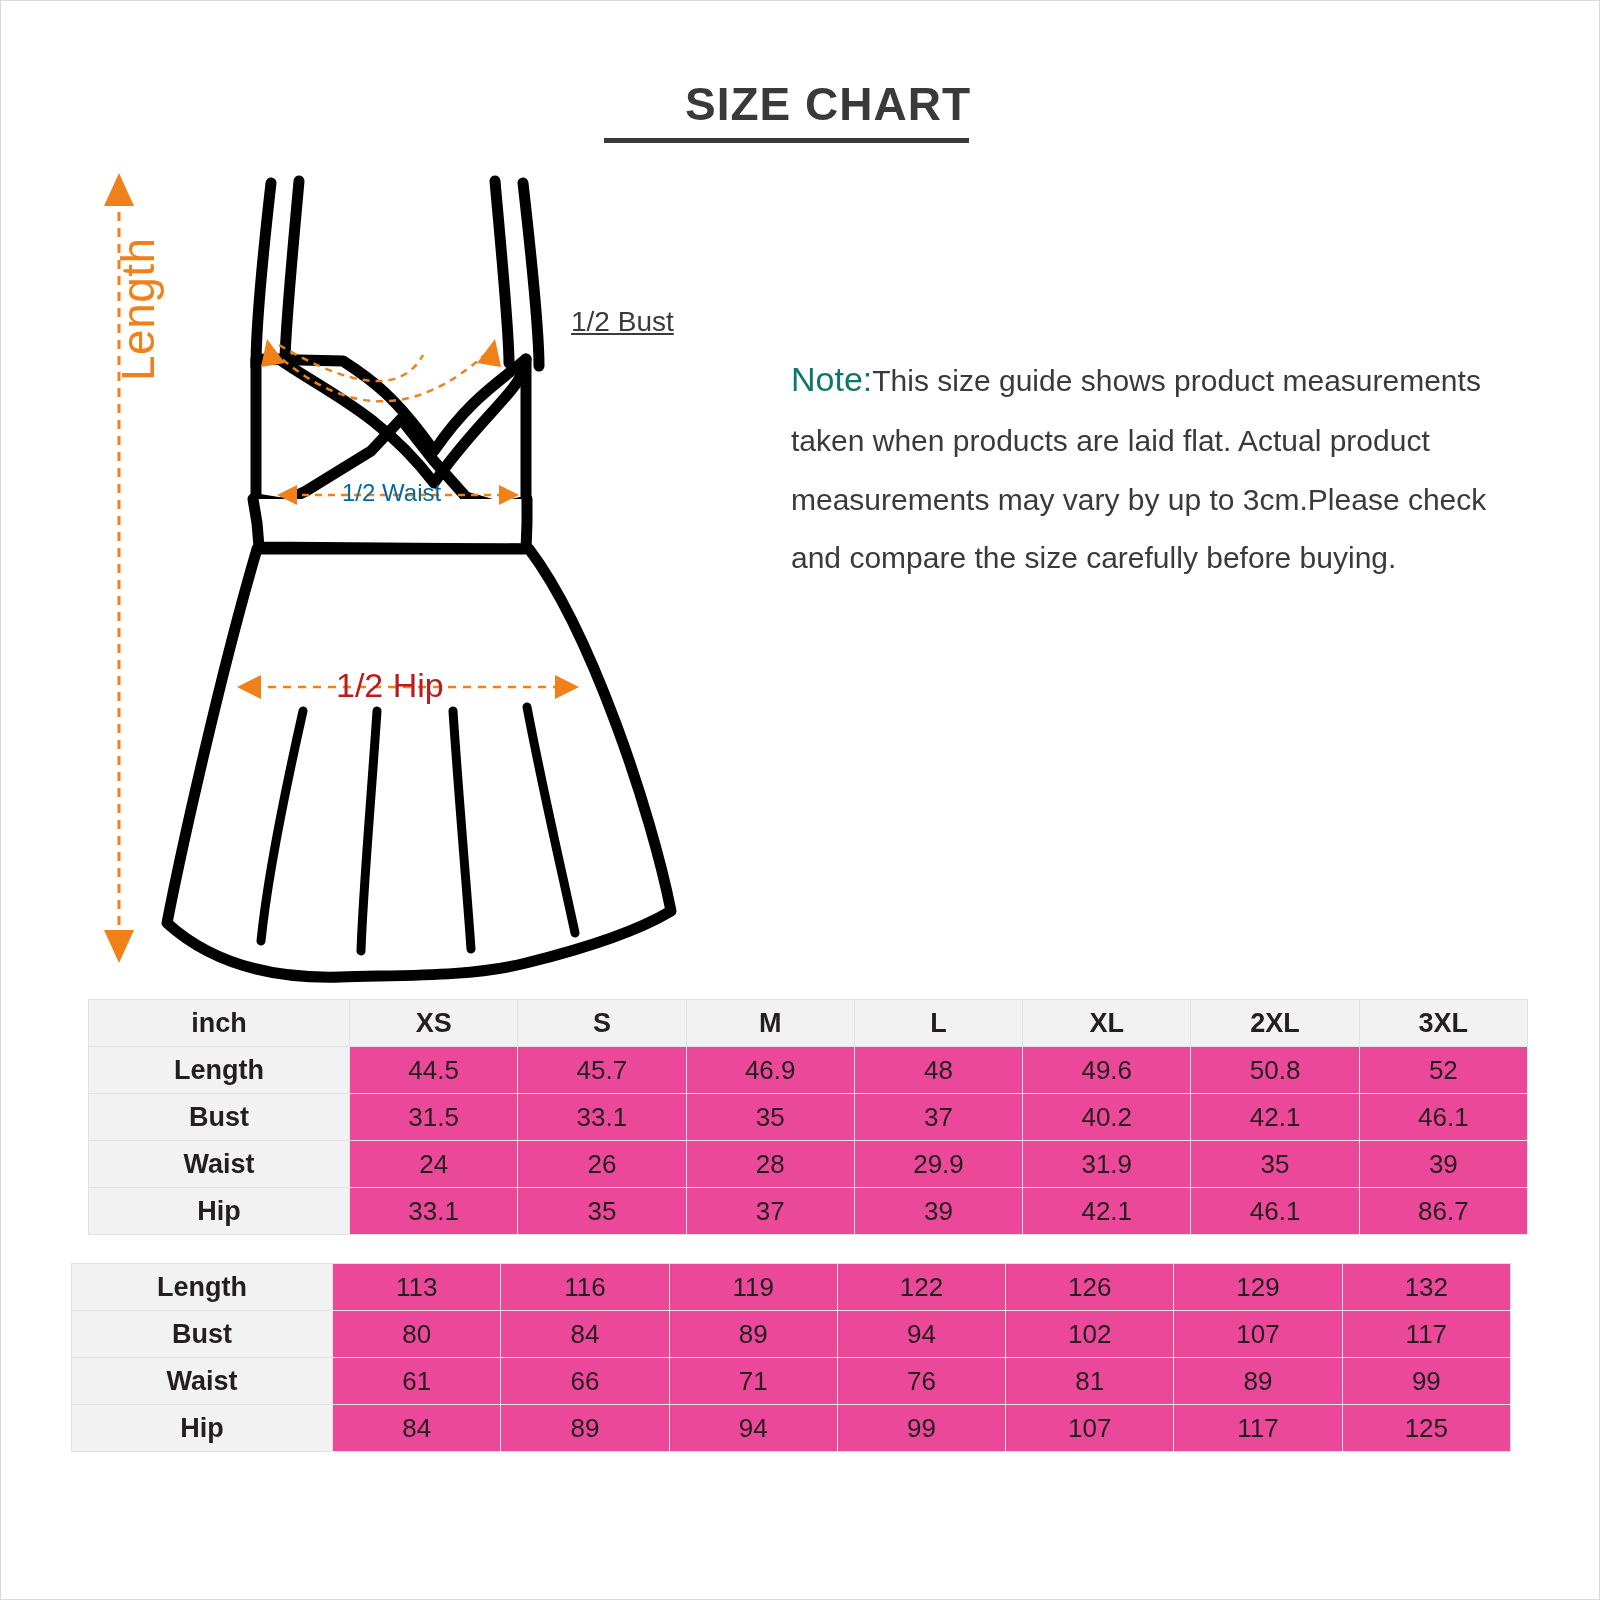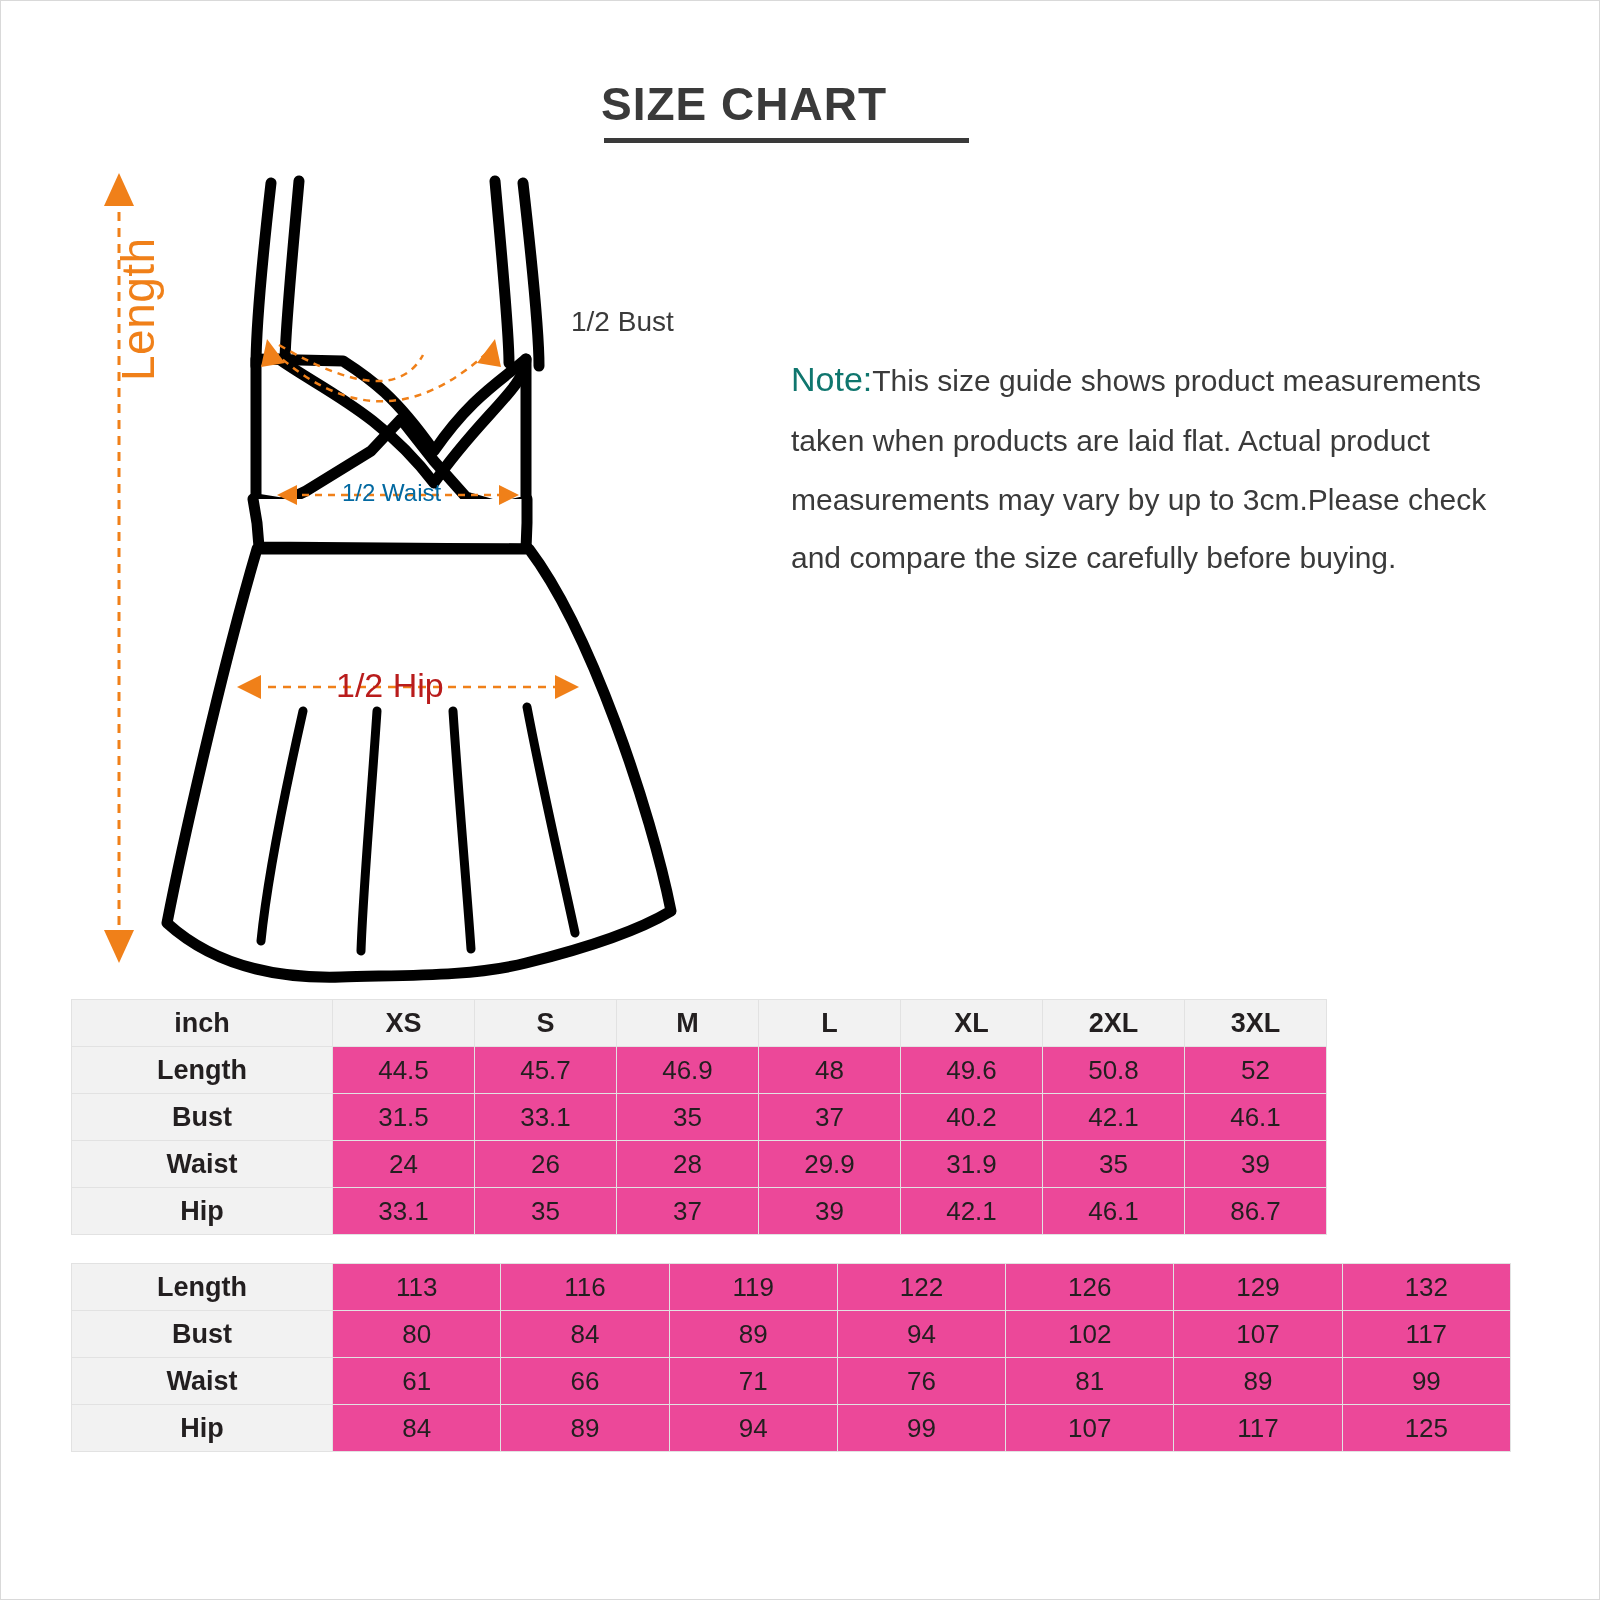--- a/index.html
+++ b/index.html
@@ -24,21 +24,21 @@
     box-sizing: border-box;
     background: #fff;
   }
 
   
   .title-wrap {
     position: absolute;
     left: 600px;
     top: 78px;
     width: 370px;
-    text-align: left;
+    text-align: right;
   }
   .title {
     font-size: 46px;
     font-weight: bold;
     letter-spacing: 1px;
     color: #3a3a3a;
     line-height: 1.1;
   }
   .title-underline {
     margin: 8px auto 0 auto;
@@ -83,20 +83,21 @@
     color: #F08019;
     letter-spacing: 0.5px;
     white-space: nowrap;
   }
   .lbl-bust {
     position: absolute;
     left: 570px;
     top: 305px;
     font-size: 28px;
     color: #3a3a3a;
+    text-decoration: underline;
   }
   .lbl-waist {
     position: absolute;
     left: 341px;
     top: 478px;
     font-size: 24px;
     color: #0369a1;
   }
   .lbl-hip {
     position: absolute;
@@ -105,21 +106,21 @@
     font-size: 34px;
     color: #b91c1c;
   }
 
   
   .tbl {
     position: absolute;
     border-collapse: collapse;
     table-layout: fixed;
   }
-  .tbl.inch { left: 70px; top: 998px; width: 1256px; }
+  .tbl.inch { left: 87px; top: 998px; width: 1440px; }
   .tbl.cm   { left: 70px; top: 1262px; width: 1440px; }
 
   .tbl td {
     border: 1px solid #e2e2e2;
     height: 44px;
     text-align: center;
     font-size: 26px;
     color: #231f20;
   }
   .tbl .hdr td {

